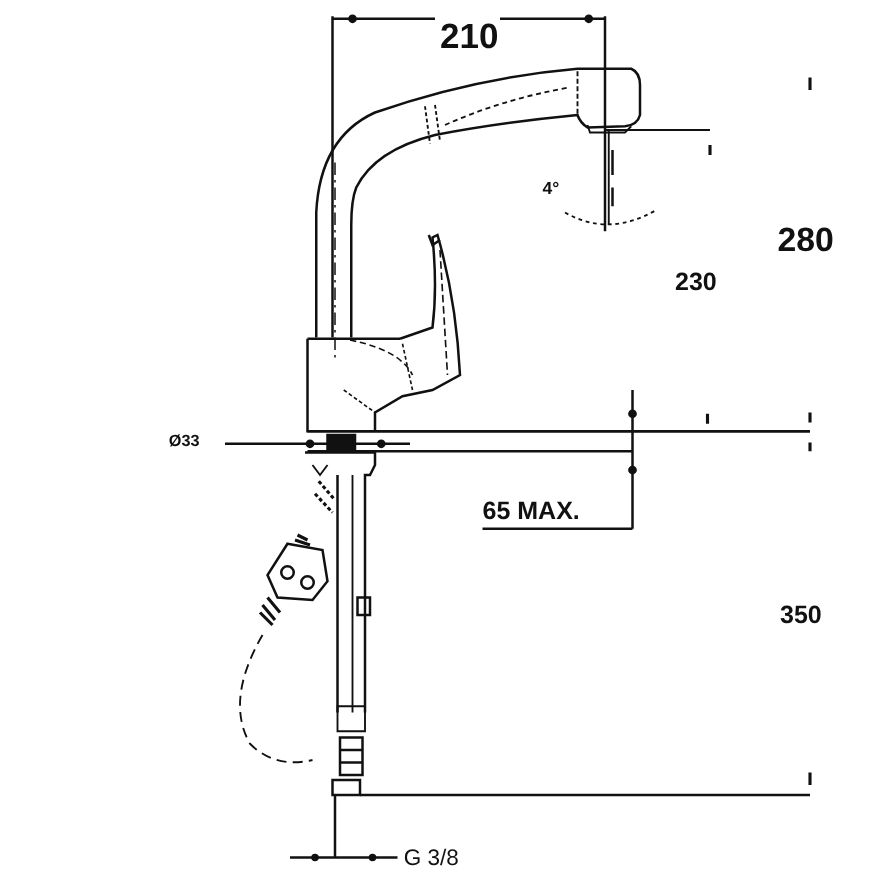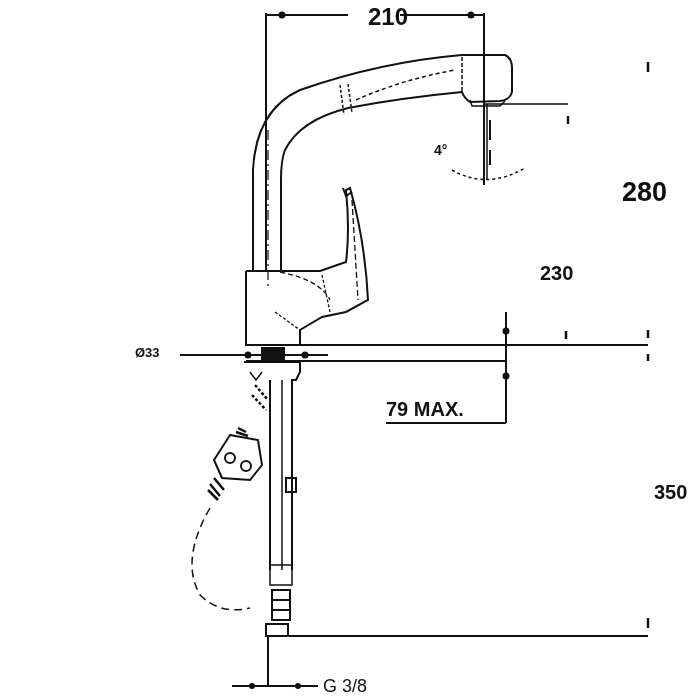--- a/index.html
+++ b/index.html
@@ -6,26 +6,26 @@
     body { width: 700px; height: 700px; overflow: hidden; position: relative; }
     #drawing { position: absolute; left: 0; top: 0; width: 700px; height: 700px; }
     .dim-text {
       position: absolute;
       font-family: "Liberation Sans", "DejaVu Sans", sans-serif;
       font-weight: bold;
       color: #111111;
       white-space: nowrap;
       line-height: 1;
     }
-    .t-210 { left: 352px; top: 5px; font-size: 24px; margin-left: 16px; }
+    .t-210 { left: 352px; top: 15px; font-size: 28px; }
     .t-280 { left: 622px; top: 179px; font-size: 27px; }
-    .t-230 { left: 540px; top: 216px; font-size: 20px; margin-top: 47px; }
+    .t-230 { left: 540px; top: 216px; font-size: 20px; }
     .t-d33 { left: 135px; top: 346px; font-size: 13px; }
     .t-65 { left: 386px; top: 399px; font-size: 20px; }
-    .t-350 { left: 624px; top: 482px; font-size: 20px; margin-left: 30px; }
+    .t-350 { left: 624px; top: 482px; font-size: 20px; }
     .t-g38 { left: 323px; top: 677px; font-size: 18px; font-weight: normal; }
     .t-angle { left: 434px; top: 143px; font-size: 14px; }
   </style>
 </head>
 <body>
 
 <svg id="drawing" viewBox="0 0 700 700" xmlns="http://www.w3.org/2000/svg">
   <g fill="none" stroke="#111" stroke-width="2">
 
     <g>
@@ -113,16 +113,16 @@
       <circle cx="252" cy="686" r="2" fill="#111"></circle>
       <circle cx="298" cy="686" r="2" fill="#111"></circle>
     </g>
   </g>
 </svg>
 
 <div class="dim-text t-210">210</div>
 <div class="dim-text t-280">280</div>
 <div class="dim-text t-230">230</div>
 <div class="dim-text t-d33">Ø33</div>
-<div class="dim-text t-65">79 MAX.</div>
+<div class="dim-text t-65">65 MAX.</div>
 <div class="dim-text t-350">350</div>
 <div class="dim-text t-g38">G 3/8</div>
 <div class="dim-text t-angle">4°</div>
 
 </body></html>

